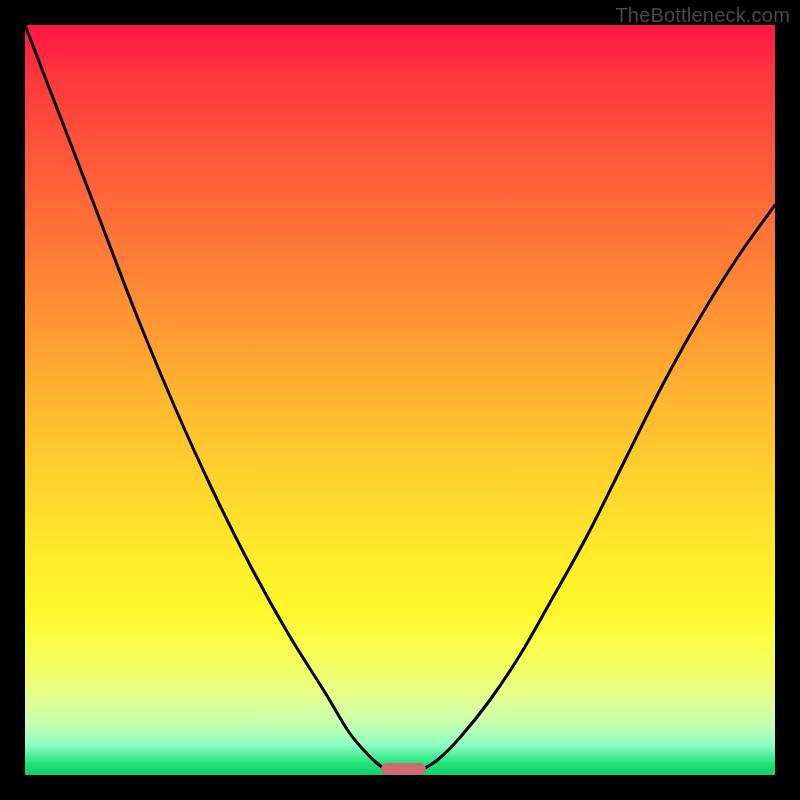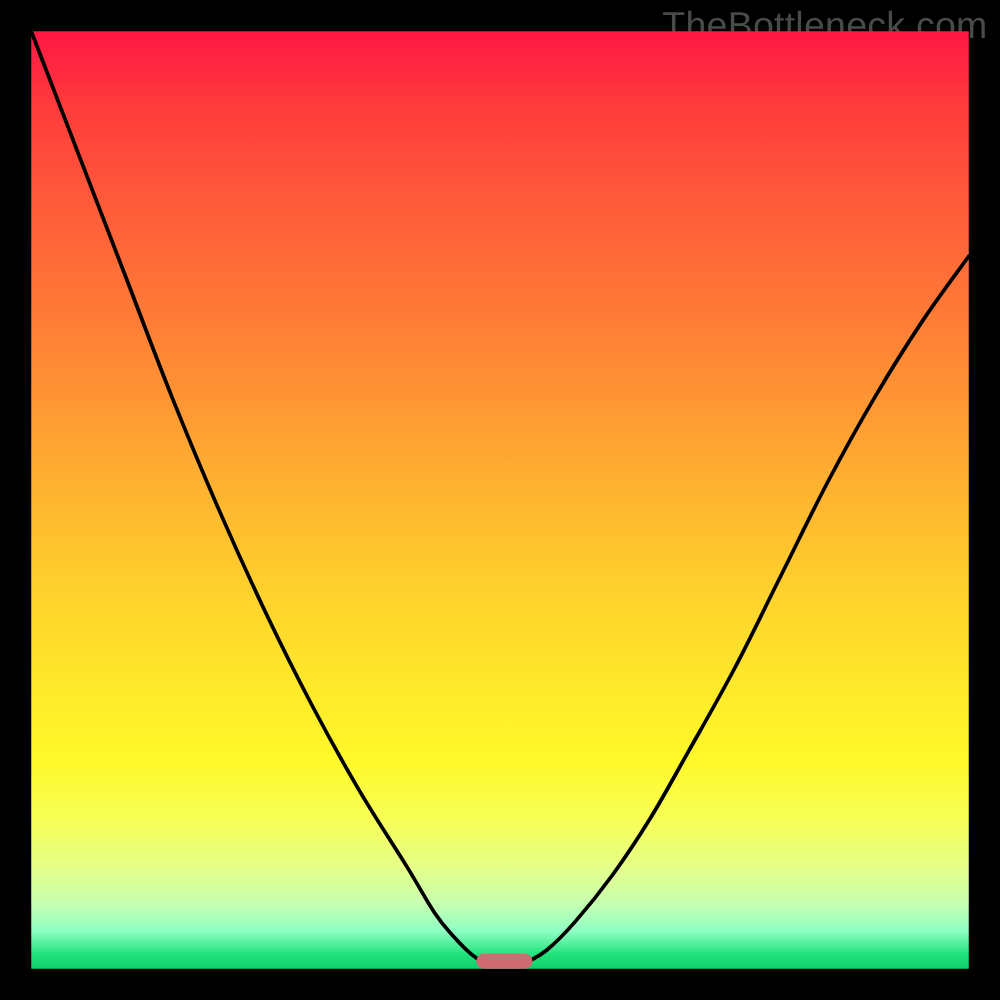--- a/index.html
+++ b/index.html
@@ -40,21 +40,21 @@
       #8effc4 96%,
       #20e27a 98.5%,
       #0fcf6c 100%
     );
   }
   .watermark {
     position: absolute;
     top: 4px;
     right: 10px;
     color: #4a4a4a;
-    font-size: 30px;
+    font-size: 20px;
     font-weight: 500;
     letter-spacing: 0.2px;
     user-select: none;
   }
   svg.curve {
     position: absolute;
     left: 0;
     top: 0;
     width: 750px;
     height: 750px;

